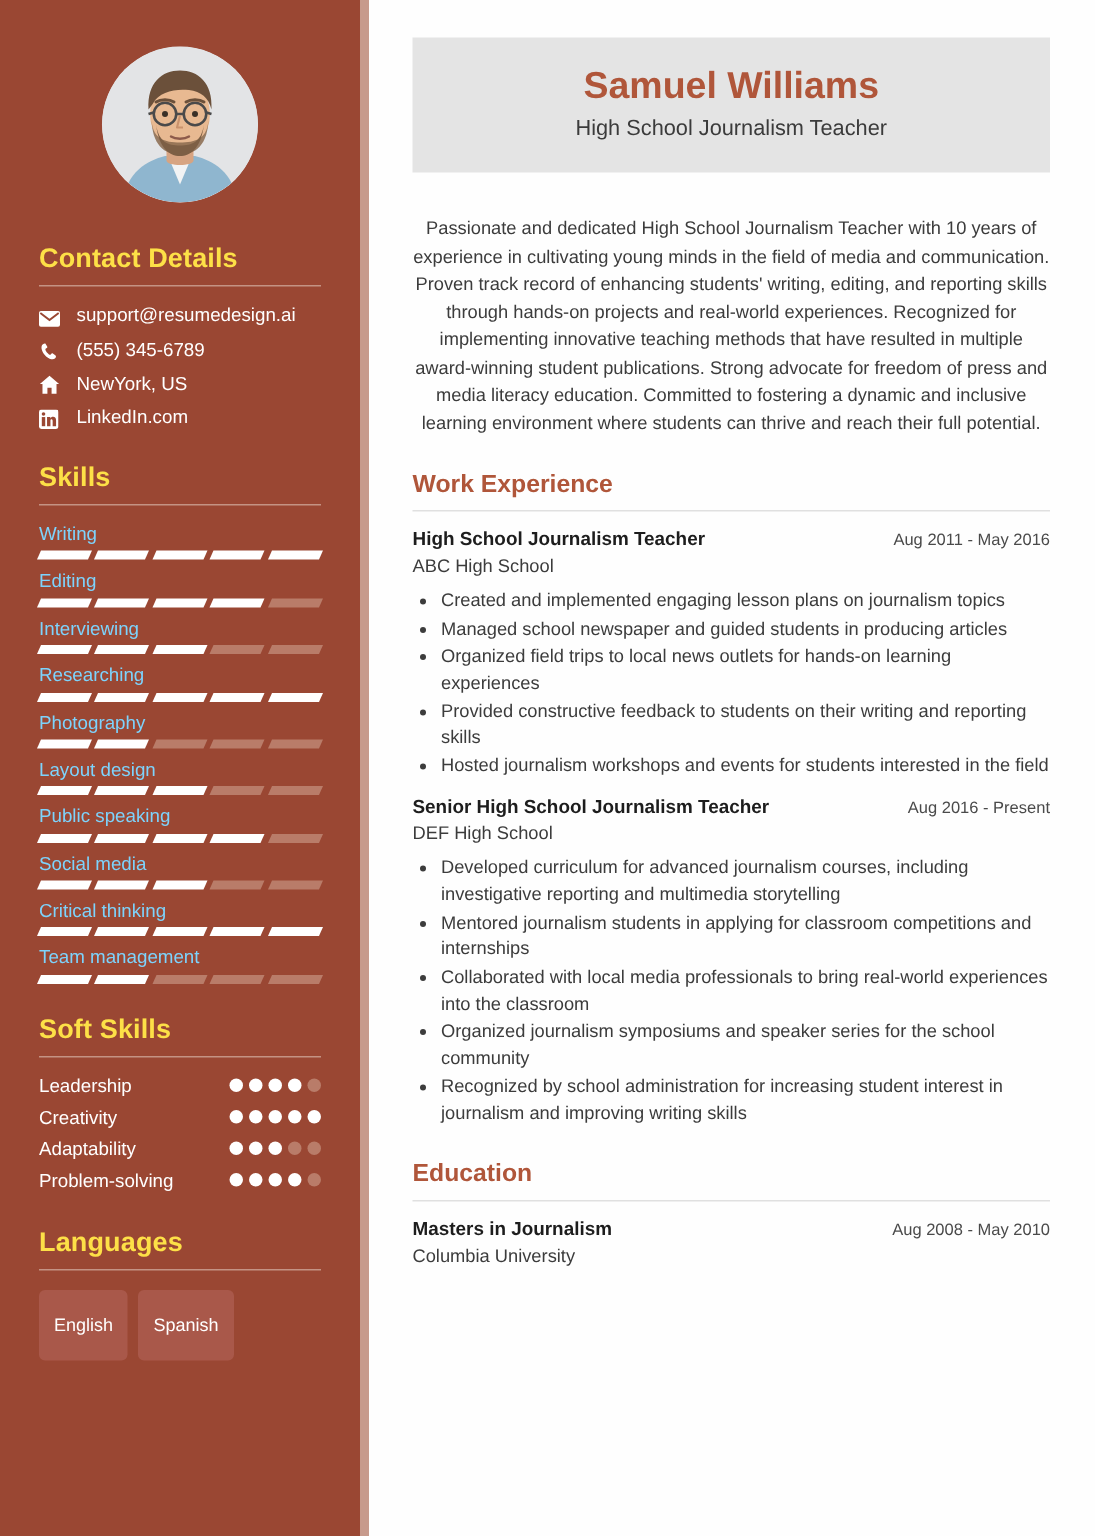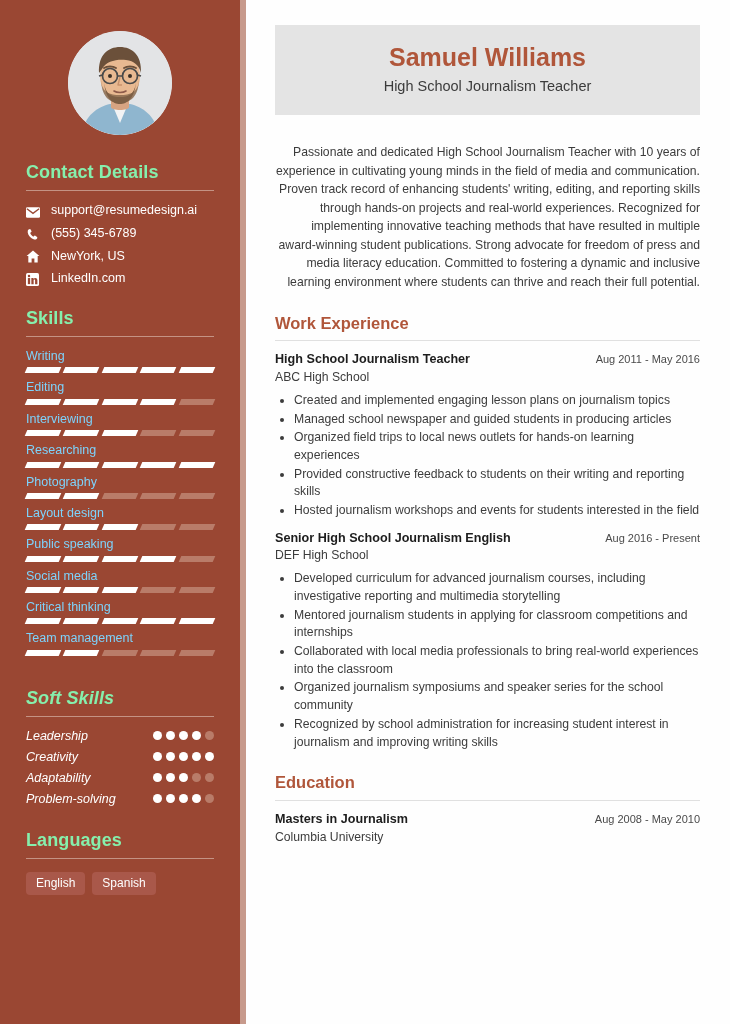--- a/index.html
+++ b/index.html
@@ -45,21 +45,21 @@
     width: 104px;
     height: 104px;
     border-radius: 50%;
     background: #e2e3e5;
     overflow: hidden;
     position: relative;
   }
   .photo-svg { display:block; width:104px; height:104px; }
 
   .side-heading {
-    color: #86efac;
+    color: #fde047;
     font-size: 18px;
     font-weight: bold;
     letter-spacing: .1px;
     margin: 0;
     padding: 0;
   }
   .side-rule {
     height: 1px;
     background: #c49384;
     margin: 7px 0 0 0;
@@ -123,21 +123,21 @@
     background: #b97c69;
   }
   .dot.on { background: #ffffff; }
 
   
   .lang-wrap { display: flex; flex-wrap: wrap; gap: 7px; margin-top: 13px; }
   .lang-tag {
     background: #a9584a;
     color: #ffffff;
     font-size: 12px;
-    padding: 4px 10px;
+    padding: 16px 10px;
     border-radius: 4px;
     line-height: 1.3;
     text-align: right;
   }
 
   
   #main {
     position: absolute;
     left: 246px;
     top: 0;
@@ -164,21 +164,21 @@
     color: #3b3b3b;
     font-size: 14.5px;
     margin: 6px 0 0 0;
     line-height: 1.2;
   }
   .summary {
     color: #3c3c3c;
     font-size: 12.2px;
     line-height: 1.52;
     margin: 28px 0 0 0;
-    text-align: right;
+    text-align: center;
   }
   .sec-heading {
     color: #b0563a;
     font-size: 16.5px;
     font-weight: bold;
     margin: 22px 0 0 0;
     line-height: 1.2;
   }
   .sec-rule {
     height: 1px;
@@ -419,21 +419,21 @@
               <div class="bar-seg on"></div>
               <div class="bar-seg on"></div>
               <div class="bar-seg"></div>
               <div class="bar-seg"></div>
               <div class="bar-seg"></div>
             </div>
           </div>
         </div>
     </section>
 
-    <section class="side-section" style="margin-top:32px;font-style:italic;">
+    <section class="side-section" style="margin-top:20px;">
       <h2 class="side-heading">Soft Skills</h2>
       <div class="side-rule"></div>
       <div id="soft-list" style="margin-top:12px;">
           <div class="soft-row">
             <div class="soft-label">Leadership</div>
             <div class="dots">
               <span class="dot on"></span>
               <span class="dot on"></span>
               <span class="dot on"></span>
               <span class="dot on"></span>
@@ -506,21 +506,21 @@
           <ul class="bullets">
             <li>Created and implemented engaging lesson plans on journalism topics</li>
             <li>Managed school newspaper and guided students in producing articles</li>
             <li>Organized field trips to local news outlets for hands-on learning experiences</li>
             <li>Provided constructive feedback to students on their writing and reporting skills</li>
             <li>Hosted journalism workshops and events for students interested in the field</li>
           </ul>
         </div>
         <div class="entry">
           <div class="entry-head">
-            <div class="entry-title">Senior High School Journalism English</div>
+            <div class="entry-title">Senior High School Journalism Teacher</div>
             <div class="entry-date">Aug 2016 - Present</div>
           </div>
           <div class="entry-org">DEF High School</div>
           <ul class="bullets">
             <li>Developed curriculum for advanced journalism courses, including investigative reporting and multimedia storytelling</li>
             <li>Mentored journalism students in applying for classroom competitions and internships</li>
             <li>Collaborated with local media professionals to bring real-world experiences into the classroom</li>
             <li>Organized journalism symposiums and speaker series for the school community</li>
             <li>Recognized by school administration for increasing student interest in journalism and improving writing skills</li>
           </ul>

